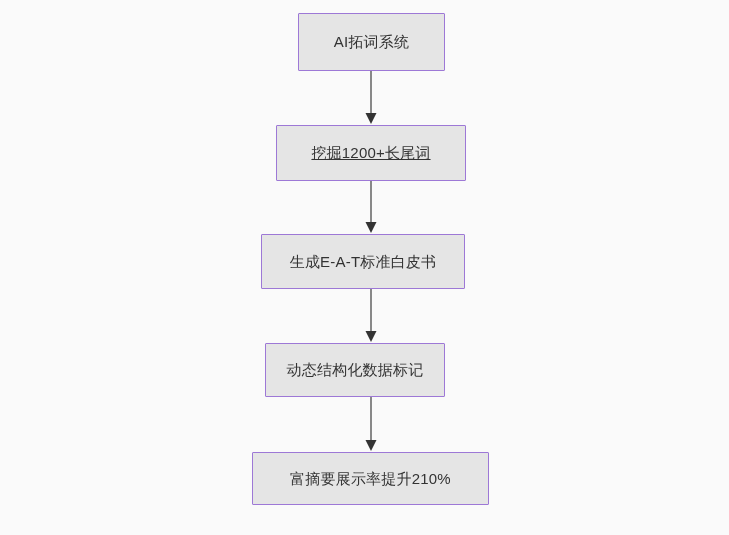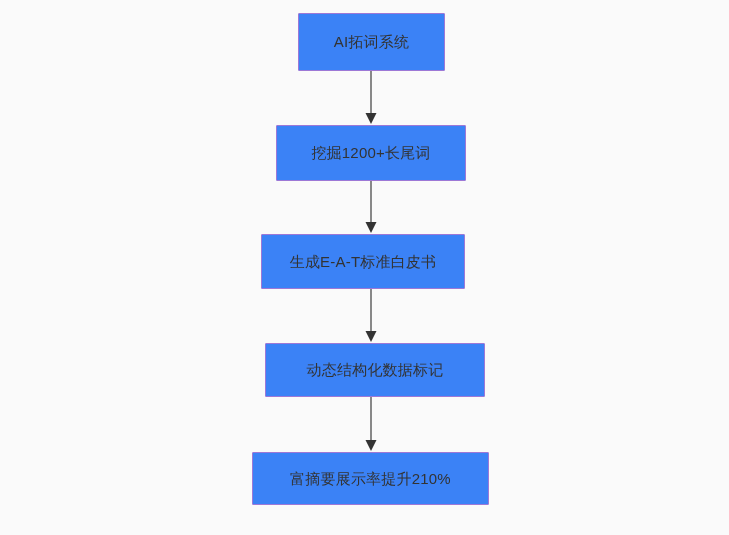--- a/index.html
+++ b/index.html
@@ -14,21 +14,21 @@
     overflow: hidden;
   }
   #flowchart {
     position: relative;
     width: 729px;
     height: 535px;
   }
   .node {
     position: absolute;
     box-sizing: border-box;
-    background: #3b82f6;
+    background: #e5e5e5;
     border: 1.4px solid #9d78d6;
     border-radius: 1px;
     display: flex;
     align-items: center;
     justify-content: center;
     color: #333333;
     font-size: 15px;
     line-height: 1.2;
     letter-spacing: 0.2px;
     white-space: nowrap;
@@ -76,29 +76,29 @@
     <svg width="20" height="55" viewBox="0 0 20 55">
       <line x1="10" y1="0" x2="10" y2="46" stroke="#888888" stroke-width="2"></line>
       <polygon points="10,54 4.5,43 15.5,43" fill="#333333"></polygon>
     </svg>
   </div>
 
   <div class="node" style="left:298px; top:13px; width:147px; height:58px;">
     <span class="node-label">AI拓词系统</span>
   </div>
 
-  <div class="node" style="left:276px; top:125px; width:190px; height:56px;">
+  <div class="node" style="left:276px; top:125px; width:190px; height:56px;text-decoration:underline;">
     <span class="node-label">挖掘1200+长尾词</span>
   </div>
 
   <div class="node" style="left:261px; top:234px; width:204px; height:55px;">
     <span class="node-label">生成E-A-T标准白皮书</span>
   </div>
 
-  <div class="node" style="left:265px; top:343px; width:220px; height:54px;">
+  <div class="node" style="left:265px; top:343px; width:180px; height:54px;">
     <span class="node-label">动态结构化数据标记</span>
   </div>
 
   <div class="node" style="left:252px; top:452px; width:237px; height:53px;">
     <span class="node-label">富摘要展示率提升210%</span>
   </div>
 
 </div>
 
 </body></html>

